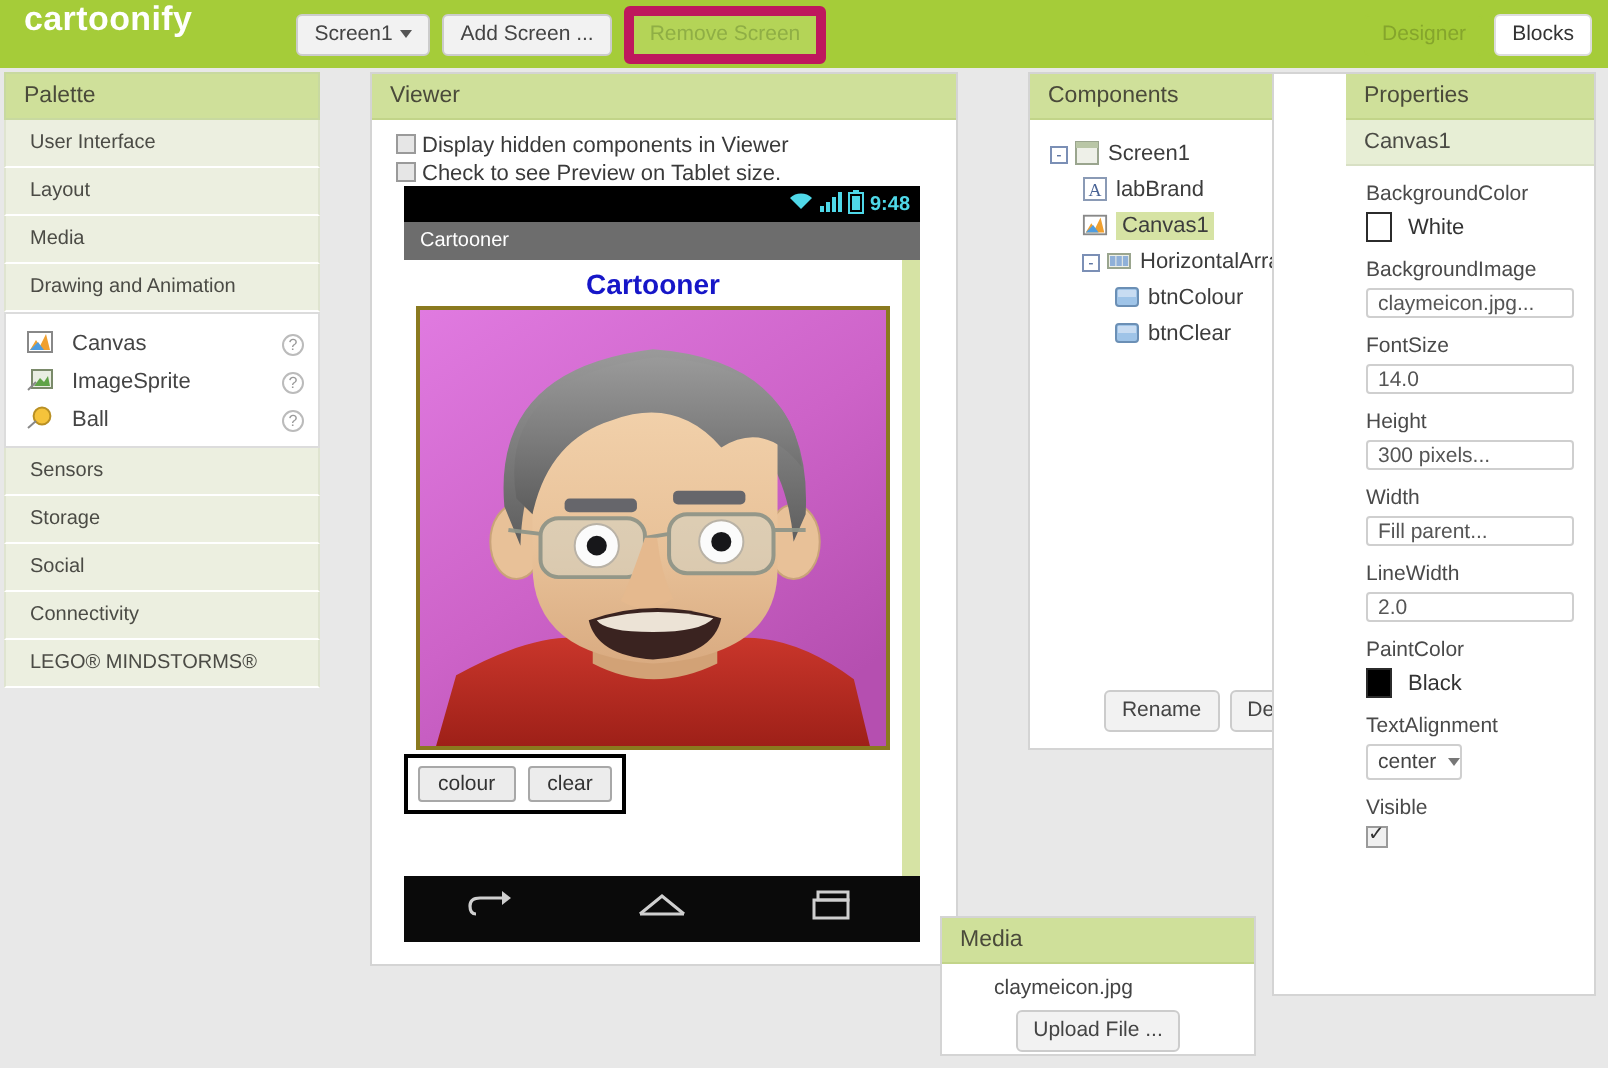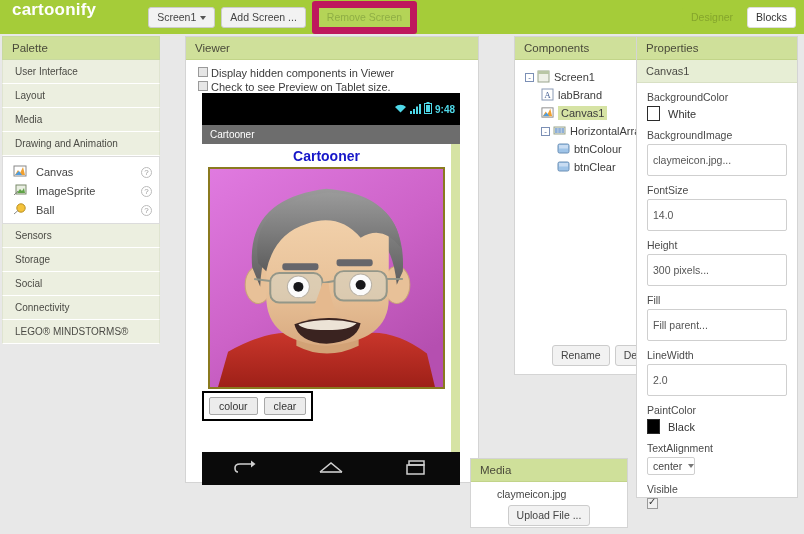--- a/index.html
+++ b/index.html
@@ -32,21 +32,21 @@
     border-radius: 3px;
     font-size: 10.5px;
     color: #444;
     padding: 3px 8px;
     line-height: 13px;
     white-space: nowrap;
     cursor: pointer;
   }
   .gbtn.disabled {
     background: #b4d457;
-    border: 7px solid #be185d;
+    border: 5px solid #be185d;
     color: #8fae45;
     cursor: default;
   }
   .gbtn.toggle-off {
     background: #a5cc39;
     border: 1px solid #a5cc39;
     color: #85a52c;
   }
   .gbtn.toggle-on { background: #fff; border: 1px solid #ddd; color: #333; }
   .caret {
@@ -105,21 +105,21 @@
     margin-right: 3px; flex: none;
   }
   .vchk span { font-size: 11px; color: #3a3a3a; }
 
   .phone {
     position: absolute; left: 16px; top: 56px;
     width: 258px; height: 378px;
     background: #000;
   }
   .statusbar {
-    height: 32px; background: #000; display: flex; align-items: center;
+    height: 18px; background: #000; display: flex; align-items: center;
     justify-content: flex-end; padding-right: 5px; gap: 3px;
   }
   .sb-time { color: #4fd8e8; font-size: 10px; font-weight: bold; }
   .titlebar {
     height: 19px; background: #6d6d6d; color: #fff;
     font-size: 10px; display: flex; align-items: center; padding-left: 8px;
   }
   .screenbody {
     position: relative;
     height: 308px; background: #fff;
@@ -159,31 +159,31 @@
   .tlabel { margin-left: 3px; color: #3c3c3c; }
   .tlabel.selected { background: #d6e3a4; padding: 1px 3px; }
   .cmpbtns { position: absolute; bottom: 8px; right: 8px; display: flex; gap: 5px; }
 
   
   #media { left: 470px; top: 458px; width: 158px; height: 70px; }
   .media-body { padding: 6px 8px; text-align: center; }
   .media-file { font-size: 10.5px; color: #444; margin-bottom: 5px; text-align: left; padding-left: 18px; }
 
   
-  #properties { left: 636px; top: 36px; width: 162px; height: 462px; }
+  #properties { left: 636px; top: 36px; width: 162px; height: 462px; padding-left: 36px; }
   .prop-sub {
     background: #e7eed5; padding: 5px 9px; font-size: 11px; color: #4b4b45;
     border-bottom: 1px solid #d8e0c4;
   }
   .prop-body { padding: 8px 10px; }
   .plabel { font-size: 10.5px; color: #4a4a4a; margin: 8px 0 3px 0; }
   .plabel:first-child { margin-top: 0; }
   .ptext {
     border: 1px solid #cfcfcf; border-radius: 2px; background: #fff;
-    font-size: 10.5px; color: #555; padding: 3px 5px; height: 32px;
+    font-size: 10.5px; color: #555; padding: 3px 5px; height: 15px;
     display: flex; align-items: center; overflow: hidden; white-space: nowrap;
   }
   .pcolor { display: flex; align-items: center; gap: 8px; }
   .swatch { width: 13px; height: 15px; border: 1px solid #2b2b2b; flex: none; }
   .pselect {
     border: 1px solid #cfcfcf; border-radius: 2px; background: #fff;
     font-size: 10.5px; color: #444; padding: 2px 5px; height: 18px;
     display: inline-flex; align-items: center; width: 48px;
   }
   .pcheck {
@@ -500,21 +500,21 @@
 
       <div class="plabel">BackgroundImage</div>
       <div class="ptext">claymeicon.jpg...</div>
 
       <div class="plabel">FontSize</div>
       <div class="ptext">14.0</div>
 
       <div class="plabel">Height</div>
       <div class="ptext">300 pixels...</div>
 
-      <div class="plabel">Fill</div>
+      <div class="plabel">Width</div>
       <div class="ptext">Fill parent...</div>
 
       <div class="plabel">LineWidth</div>
       <div class="ptext">2.0</div>
 
       <div class="plabel">PaintColor</div>
       <div class="pcolor">
         <span class="swatch" style="background:#000000"></span>
         <span>Black</span>
       </div>

